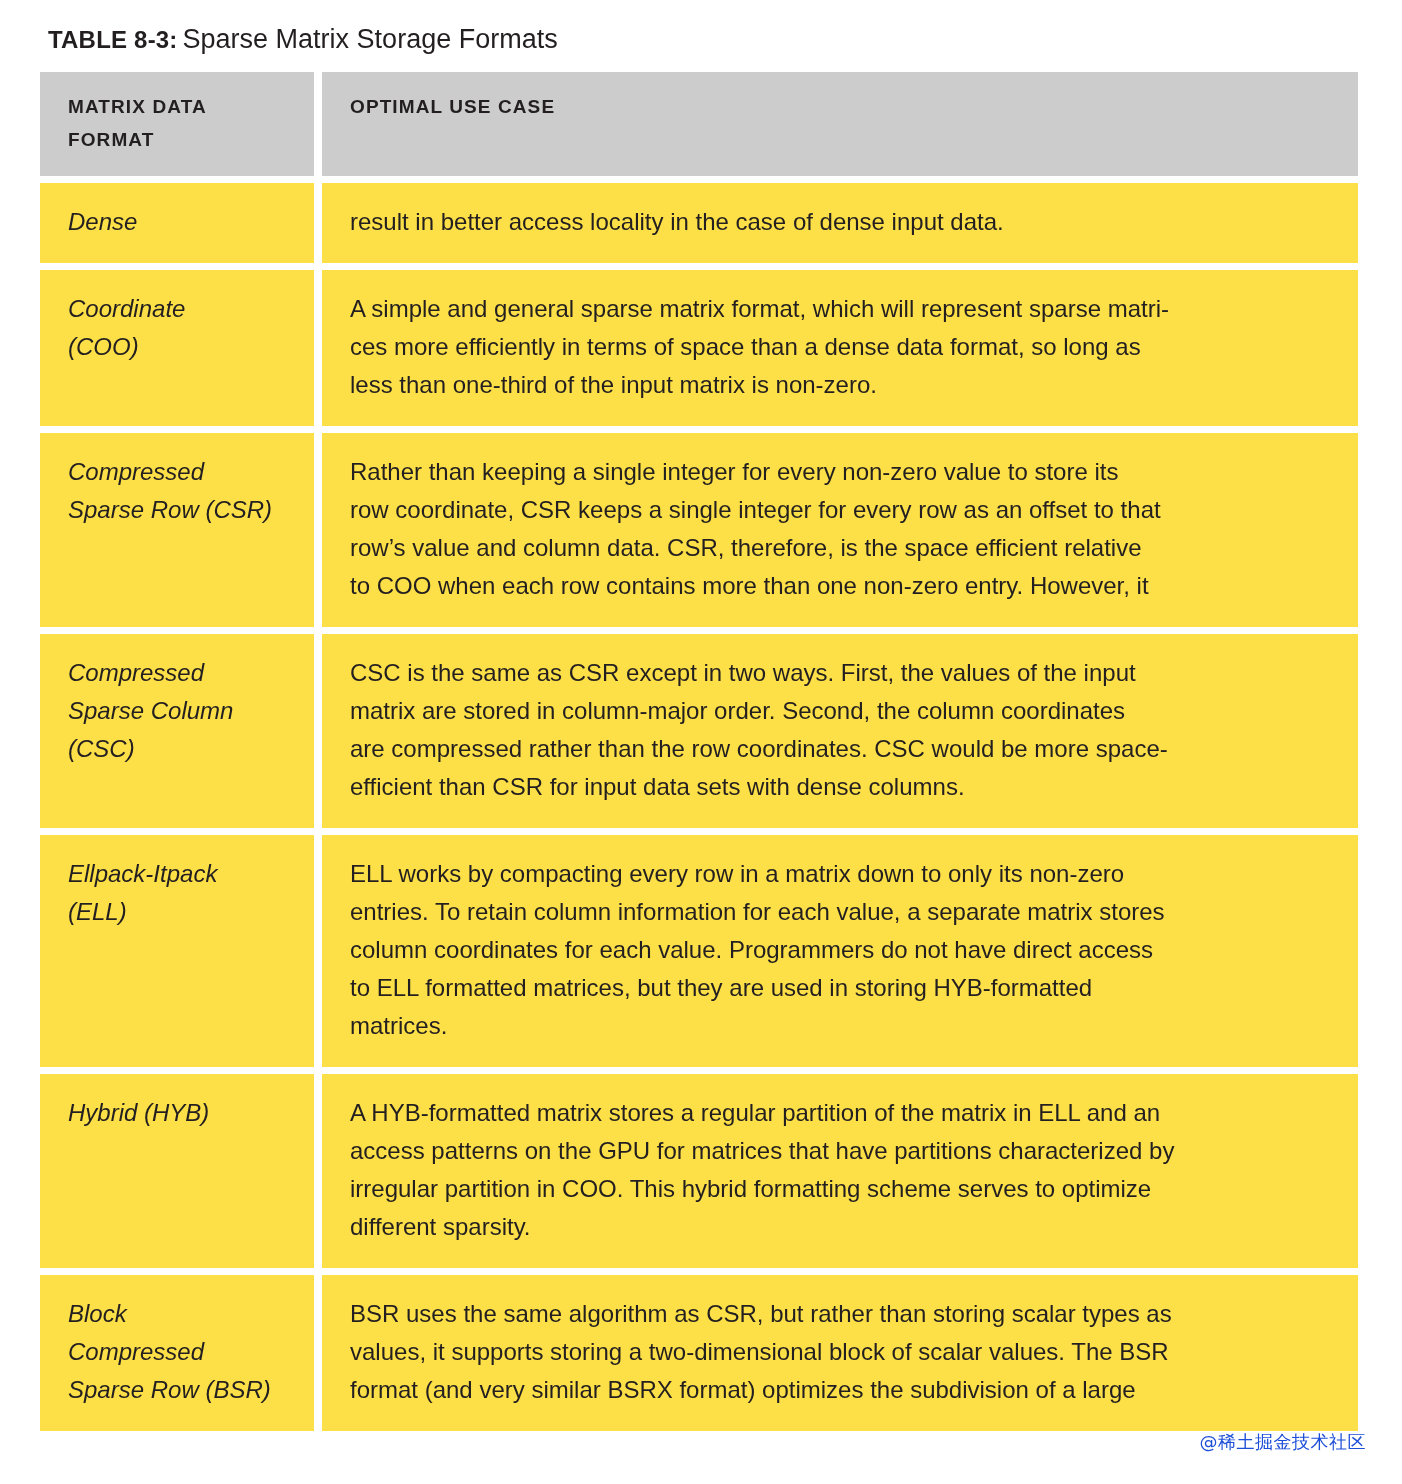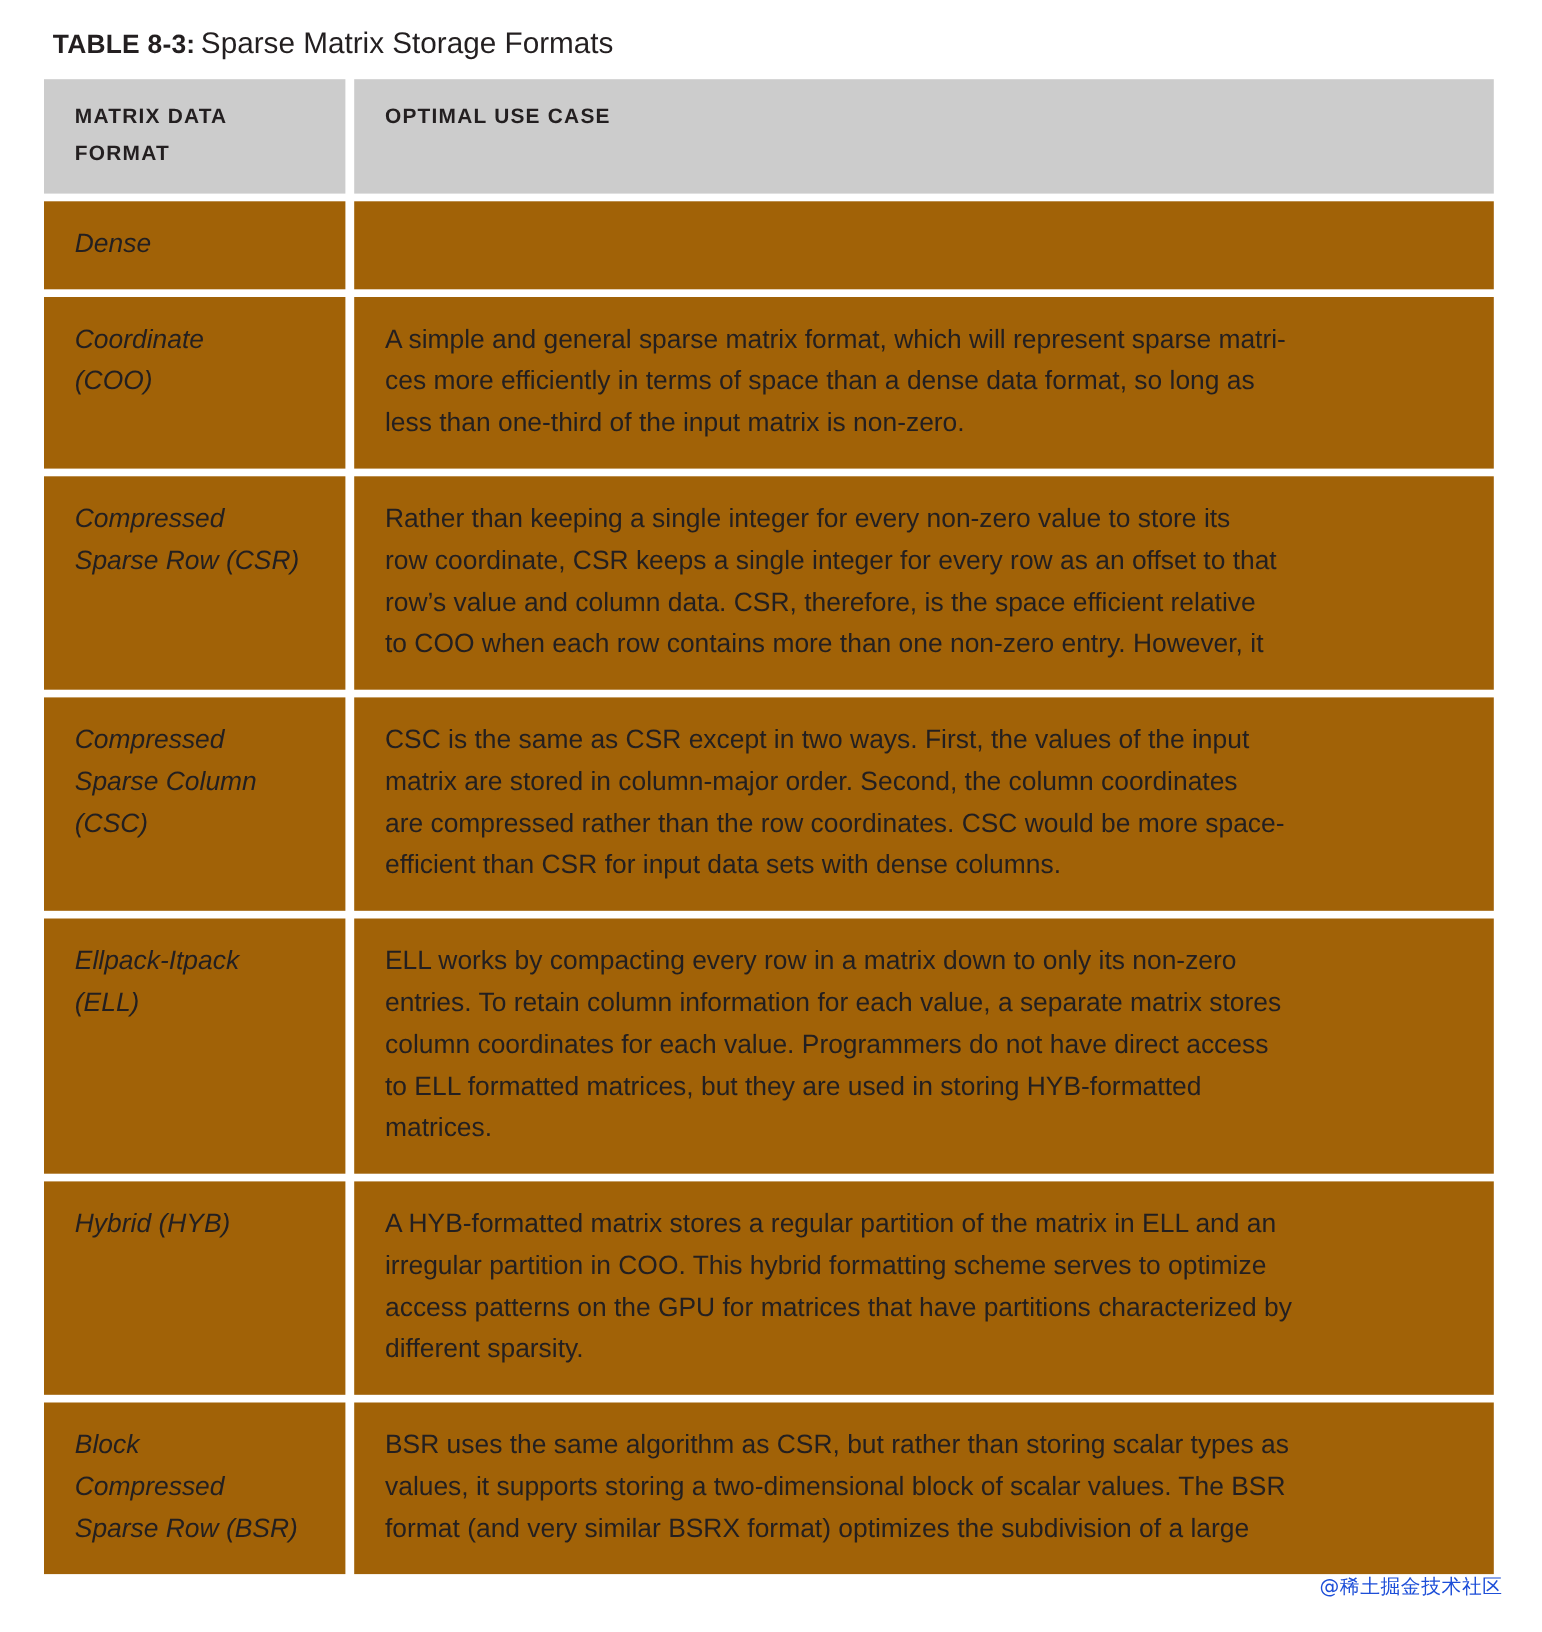--- a/index.html
+++ b/index.html
@@ -83,21 +83,21 @@
     font-size: 19px;
     letter-spacing: 1.1px;
     line-height: 33px;
     color: #231f20;
     padding-top: 18px;
     padding-bottom: 20px;
   }
 
   
   .body-row .cell {
-    background: #a16207;
+    background: #fde047;
   }
   .body-row .col-a {
     font-style: italic;
     font-size: 24px;
     line-height: 38px;
     color: #231f20;
   }
   .body-row .col-b {
     font-size: 24px;
     line-height: 38px;
@@ -138,20 +138,21 @@
       <div class="cell col-b">
         <span class="fmt-line">OPTIMAL USE CASE</span>
       </div>
     </div>
 
     <div class="trow body-row">
       <div class="cell col-a">
         <span class="fmt-line">Dense</span>
       </div>
       <div class="cell col-b">
+        <span class="desc-line">result in better access locality in the case of dense input data.</span>
       </div>
     </div>
 
     <div class="trow body-row">
       <div class="cell col-a">
         <span class="fmt-line">Coordinate</span>
         <span class="fmt-line">(COO)</span>
       </div>
       <div class="cell col-b">
         <span class="desc-line">A simple and general sparse matrix format, which will represent sparse matri-</span>
@@ -200,22 +201,22 @@
         <span class="desc-line">matrices.</span>
       </div>
     </div>
 
     <div class="trow body-row">
       <div class="cell col-a">
         <span class="fmt-line">Hybrid (HYB)</span>
       </div>
       <div class="cell col-b">
         <span class="desc-line">A HYB-formatted matrix stores a regular partition of the matrix in ELL and an</span>
+        <span class="desc-line">access patterns on the GPU for matrices that have partitions characterized by</span>
         <span class="desc-line">irregular partition in COO. This hybrid formatting scheme serves to optimize</span>
-        <span class="desc-line">access patterns on the GPU for matrices that have partitions characterized by</span>
         <span class="desc-line">different sparsity.</span>
       </div>
     </div>
 
     <div class="trow body-row">
       <div class="cell col-a">
         <span class="fmt-line">Block</span>
         <span class="fmt-line">Compressed</span>
         <span class="fmt-line">Sparse Row (BSR)</span>
       </div>

